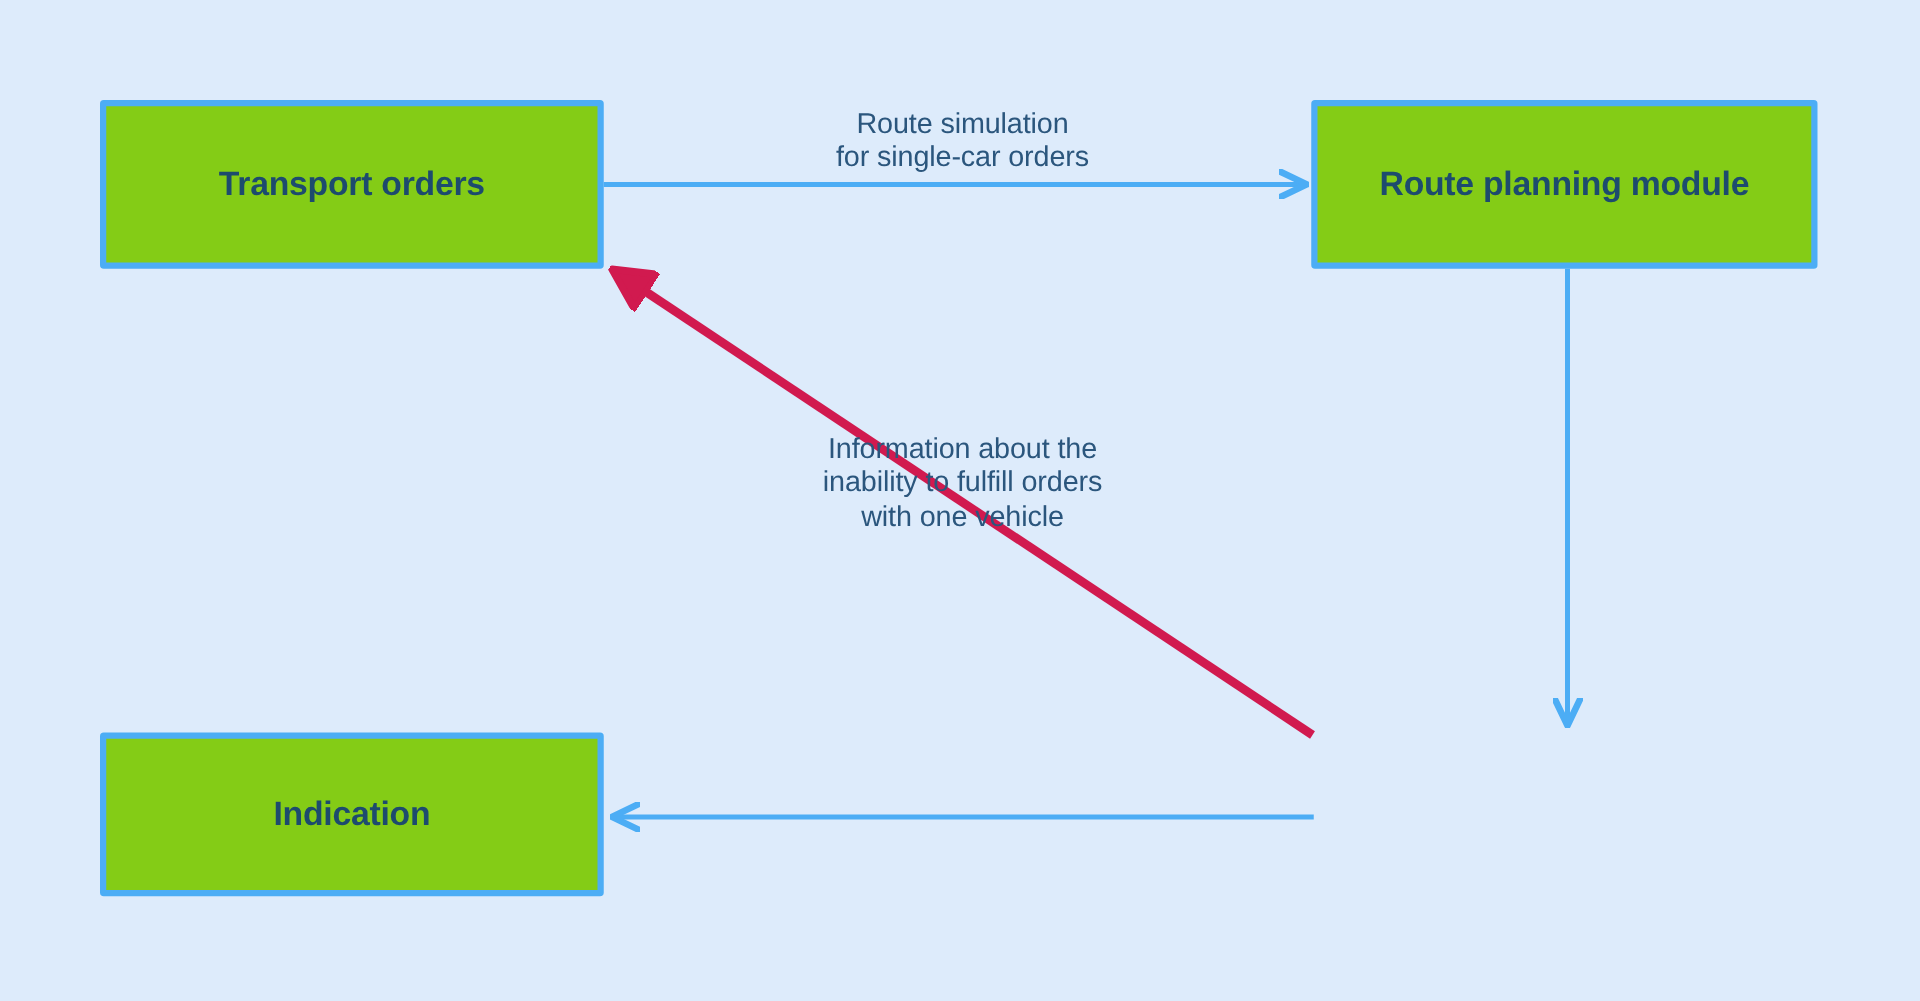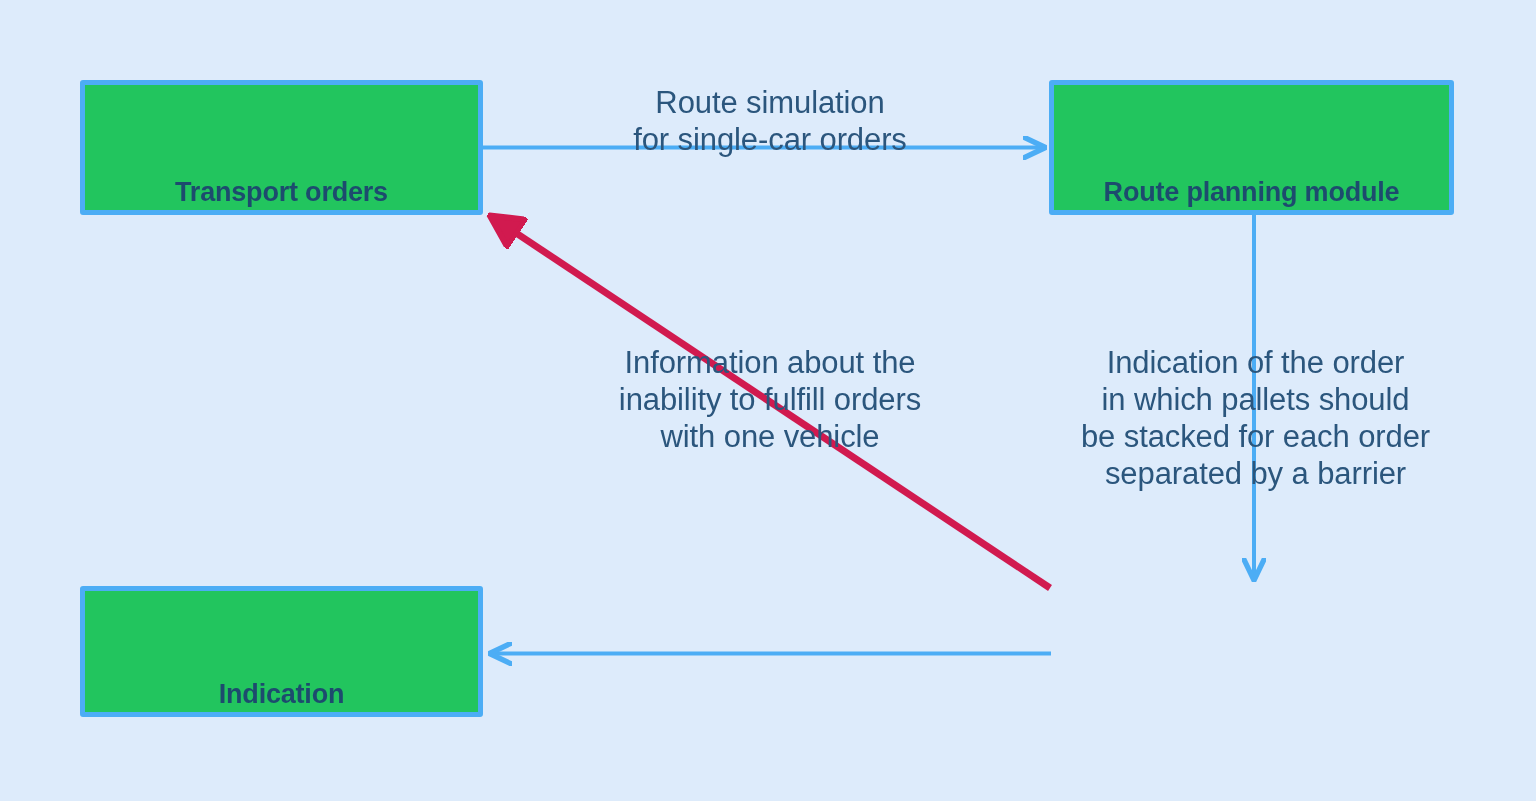--- a/index.html
+++ b/index.html
@@ -23,39 +23,39 @@
     left: 0;
     top: 0;
     width: 1536px;
     height: 801px;
     pointer-events: none;
   }
   .node {
     position: absolute;
     box-sizing: border-box;
     border: 5px solid #4cadf5;
-    background: #22c55e;
+    background: #84cc16;
     border-radius: 3px;
     display: flex;
-    align-items: flex-end;
+    align-items: center;
     justify-content: center;
     text-align: center;
   }
   .node-label {
     font-size: 27px;
     font-weight: bold;
     color: #1d4b6e;
     line-height: 1.25;
     letter-spacing: -0.2px;
     padding: 0 12px;
   }
   .edge-label {
     position: absolute;
     text-align: center;
-    font-size: 31px;
+    font-size: 23px;
     line-height: 1.19;
     color: #2b567d;
     white-space: pre-line;
     letter-spacing: -0.1px;
   }
   #node-transport-orders { left: 80px;   top: 80px;  width: 403px; height: 135px; }
   #node-route-planning   { left: 1049px; top: 80px;  width: 405px; height: 135px; }
   #node-warehouse        { left: 80px;   top: 586px; width: 403px; height: 131px; }
   #node-godloading       { left: 1051px; top: 586px; width: 405px; height: 131px; }
 
@@ -101,19 +101,15 @@
   </div>
 
 
   <div class="edge-label" id="label-route-simulation">Route simulation
 for single-car orders</div>
 
   <div class="edge-label" id="label-inability">Information about the
 inability to fulfill orders
 with one vehicle</div>
 
-  <div class="edge-label" id="label-pallet-order">Indication of the order
-in which pallets should
-be stacked for each order
-separated by a barrier</div>
 
 
 </div>
 
 </body></html>

